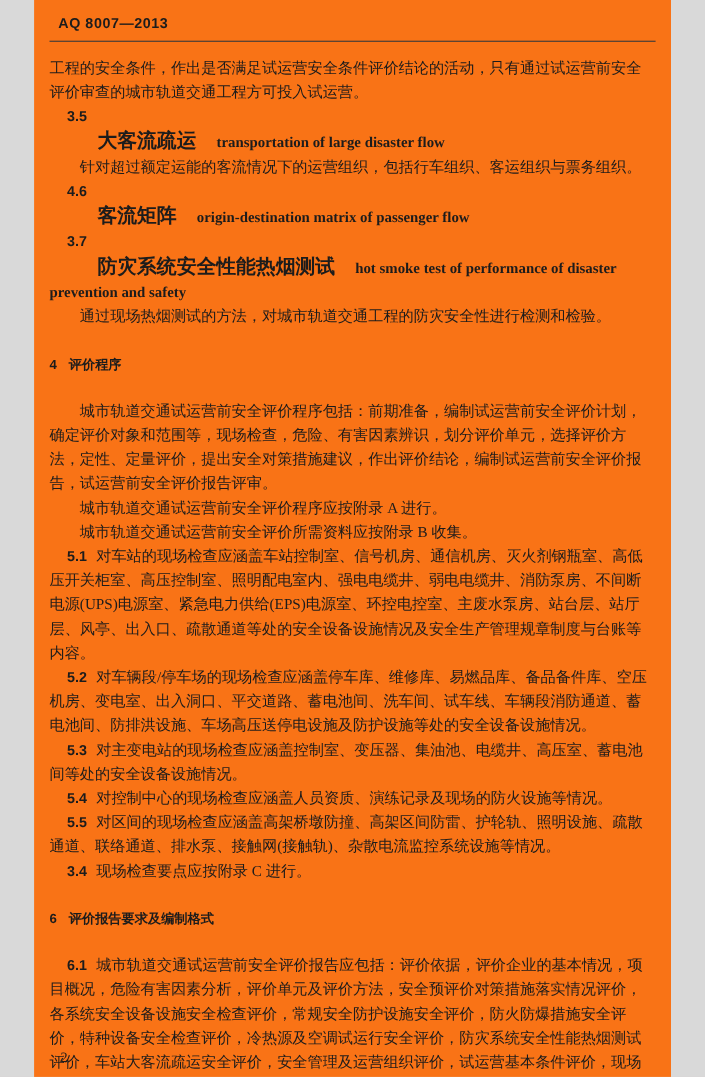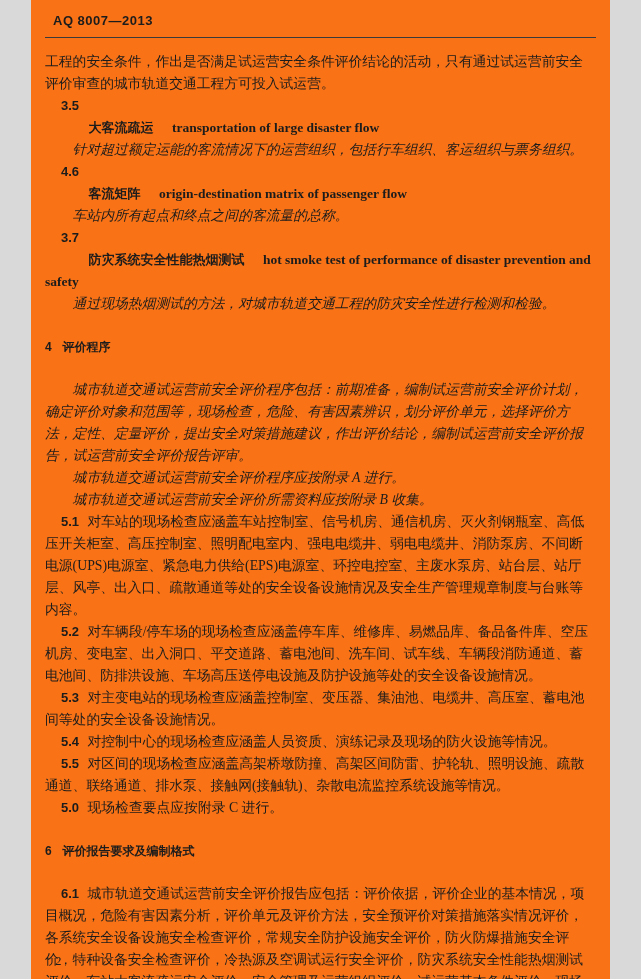--- a/index.html
+++ b/index.html
@@ -20,29 +20,29 @@
   .page-header { margin-bottom: 13px; }
   .std-no {
     font-family: "Liberation Sans", "DejaVu Sans", sans-serif;
     font-weight: bold;
     font-size: 13px;
     letter-spacing: 0.5px;
     margin-left: 8px;
   }
   .header-rule { border-bottom: 1.5px solid #3a3a3a; margin-top: 5px; }
   p { margin: 0; }
-  .indent { text-indent: 2em; font-style: italic; }
+  .indent { text-indent: 2em; }
   .term-number, .clause-num, .section-heading, .term-zh {
     font-family: "Liberation Sans", "DejaVu Sans", sans-serif;
     font-weight: bold;
     margin-left: 16px;
   }
   .term-number { font-size: 13px; }
   .term-title { text-indent: 2em; font-weight: bold; }
-  .term-zh { font-size: 13px; }
+  .term-zh { font-size: 18px; }
   .term-en {
     font-family: "Liberation Serif", "DejaVu Serif", serif;
     font-weight: bold;
     font-size: 13.5px;
     margin-left: 1.1em;
   }
   .section-heading {
     font-size: 12px;
     margin: 21px 0;
   }
@@ -77,21 +77,20 @@
       </p>
       <p class="indent">针对超过额定运能的客流情况下的运营组织，包括行车组织、客运组织与票务组织。</p>
     </section>
 
     <section>
       <p class="term-number">4.6</p>
       <p class="term-title">
         <span class="term-zh">客流矩阵</span>
         <span class="term-en">origin-destination matrix of passenger flow</span>
       </p>
-      <p class="indent">车站内所有起点和终点之间的客流量的总称。</p>
     </section>
 
     <section>
       <p class="term-number">3.7</p>
       <p class="term-title">
         <span class="term-zh">防灾系统安全性能热烟测试</span>
         <span class="term-en">hot smoke test of performance of disaster prevention and safety</span>
       </p>
       <p class="indent">通过现场热烟测试的方法，对城市轨道交通工程的防灾安全性进行检测和检验。</p>
     </section>
@@ -104,21 +103,21 @@
       <p class="indent">城市轨道交通试运营前安全评价程序应按附录 A 进行。</p>
       <p class="indent">城市轨道交通试运营前安全评价所需资料应按附录 B 收集。</p>
     </section>
 
     <section>
       <p class="clause"><span class="clause-num">5.1</span><span>对车站的现场检查应涵盖车站控制室、信号机房、通信机房、灭火剂钢瓶室、高低压开关柜室、高压控制室、照明配电室内、强电电缆井、弱电电缆井、消防泵房、不间断电源(UPS)电源室、紧急电力供给(EPS)电源室、环控电控室、主废水泵房、站台层、站厅层、风亭、出入口、疏散通道等处的安全设备设施情况及安全生产管理规章制度与台账等内容。</span></p>
       <p class="clause"><span class="clause-num">5.2</span><span>对车辆段/停车场的现场检查应涵盖停车库、维修库、易燃品库、备品备件库、空压机房、变电室、出入洞口、平交道路、蓄电池间、洗车间、试车线、车辆段消防通道、蓄电池间、防排洪设施、车场高压送停电设施及防护设施等处的安全设备设施情况。</span></p>
       <p class="clause"><span class="clause-num">5.3</span><span>对主变电站的现场检查应涵盖控制室、变压器、集油池、电缆井、高压室、蓄电池间等处的安全设备设施情况。</span></p>
       <p class="clause"><span class="clause-num">5.4</span><span>对控制中心的现场检查应涵盖人员资质、演练记录及现场的防火设施等情况。</span></p>
       <p class="clause"><span class="clause-num">5.5</span><span>对区间的现场检查应涵盖高架桥墩防撞、高架区间防雷、护轮轨、照明设施、疏散通道、联络通道、排水泵、接触网(接触轨)、杂散电流监控系统设施等情况。</span></p>
-      <p class="clause"><span class="clause-num">5.0</span><span>现场检查要点应按附录 C 进行。</span></p>
+      <p class="clause"><span class="clause-num">3.4</span><span>现场检查要点应按附录 C 进行。</span></p>
     </section>
 
     <section>
       <h2 class="section-heading">
         <span class="num">6</span><span>评价报告要求及编制格式</span>
       </h2>
       <p class="clause"><span class="clause-num">6.1</span><span>城市轨道交通试运营前安全评价报告应包括：评价依据，评价企业的基本情况，项目概况，危险有害因素分析，评价单元及评价方法，安全预评价对策措施落实情况评价，各系统安全设备设施安全检查评价，常规安全防护设施安全评价，防火防爆措施安全评价，特种设备安全检查评价，冷热源及空调试运行安全评价，防灾系统安全性能热烟测试评价，车站大客流疏运安全评价，安全管理及运营组织评价，试运营基本条件评价，现场隐患分级评价，安全对策措施及评价结论。</span></p>
     </section>
 
   </main>

